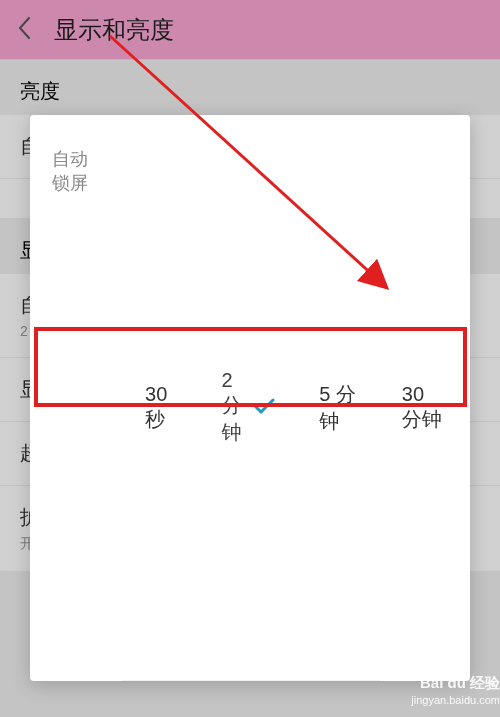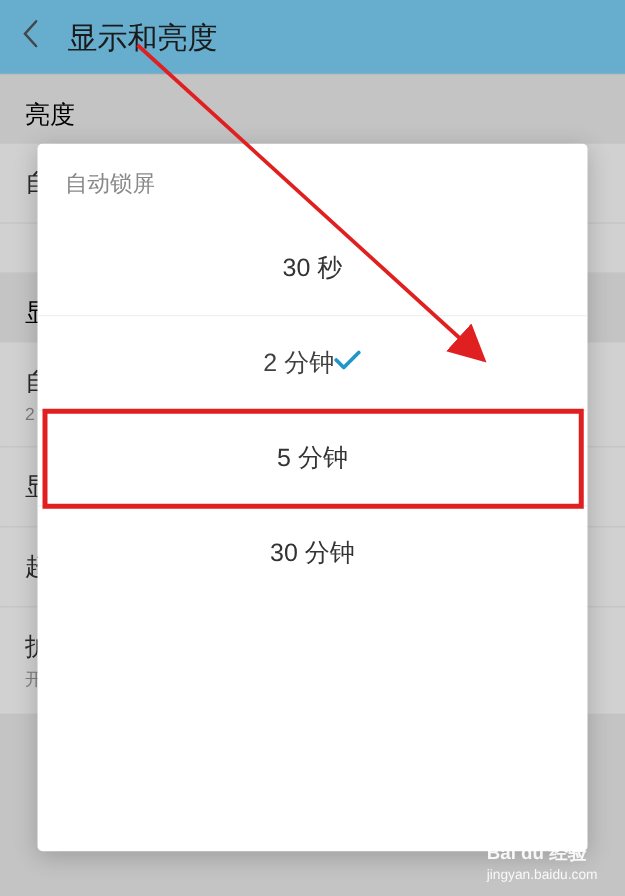--- a/index.html
+++ b/index.html
@@ -6,21 +6,21 @@
     body {
       font-family: -apple-system, "Helvetica Neue", "PingFang SC", "Microsoft YaHei", sans-serif;
       width: 500px;
       height: 717px;
       background: #f0f0f0;
       position: relative;
       overflow: hidden;
     }
     .header {
       height: 60px;
-      background: #7dd3fc;
+      background: #f9a8d4;
       display: flex;
       align-items: center;
       padding: 0 18px;
       border-bottom: 1px solid #e5e5e5;
     }
     .back-icon {
       width: 12px;
       height: 22px;
       margin-right: 24px;
     }
@@ -54,22 +54,22 @@
     .dialog {
       position: absolute;
       top: 115px;
       left: 30px;
       right: 30px;
       bottom: 36px;
       background: #fff;
       border-radius: 4px;
       box-shadow: 0 4px 20px rgba(0,0,0,0.2);
       display: flex;
-      flex-direction: column;
-      padding-top: 8px;
+      flex-direction: row;
+      padding-top: 20px;
     }
     .dialog-title {
       padding: 12px 22px 18px;
       font-size: 18px;
       color: #888;
     }
     .option {
       padding: 24px 22px;
       font-size: 20px;
       color: #333;
@@ -101,25 +101,25 @@
     .arrow-svg {
       position: absolute;
       top: 28px;
       left: 102px;
       width: 300px;
       height: 280px;
       pointer-events: none;
     }
     .watermark {
       position: absolute;
-      right: 22px;
+      right: 0;
       bottom: 10px;
       color: rgba(255,255,255,0.9);
       font-size: 11px;
-      text-align: left;
+      text-align: right;
       line-height: 1.3;
     }
     .watermark .brand {
       font-size: 15px;
       font-weight: bold;
     }
   </style>
 </head>
 <body>
 

